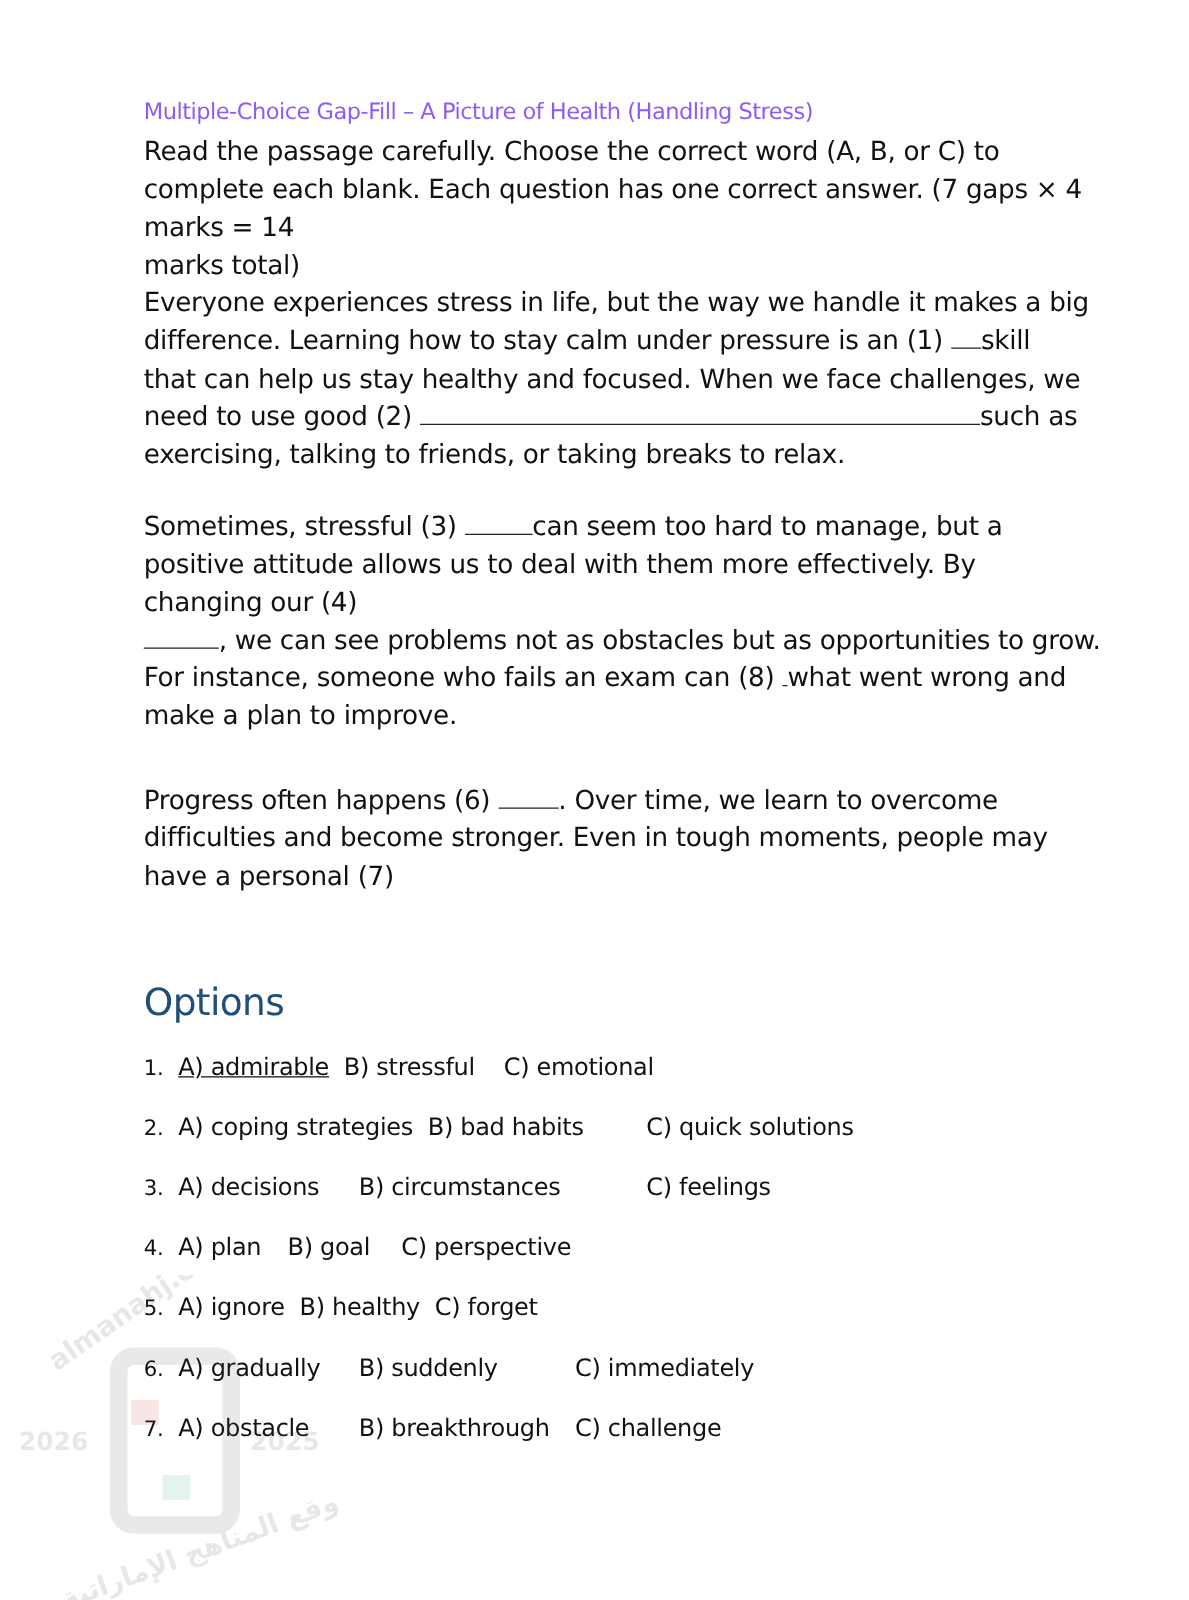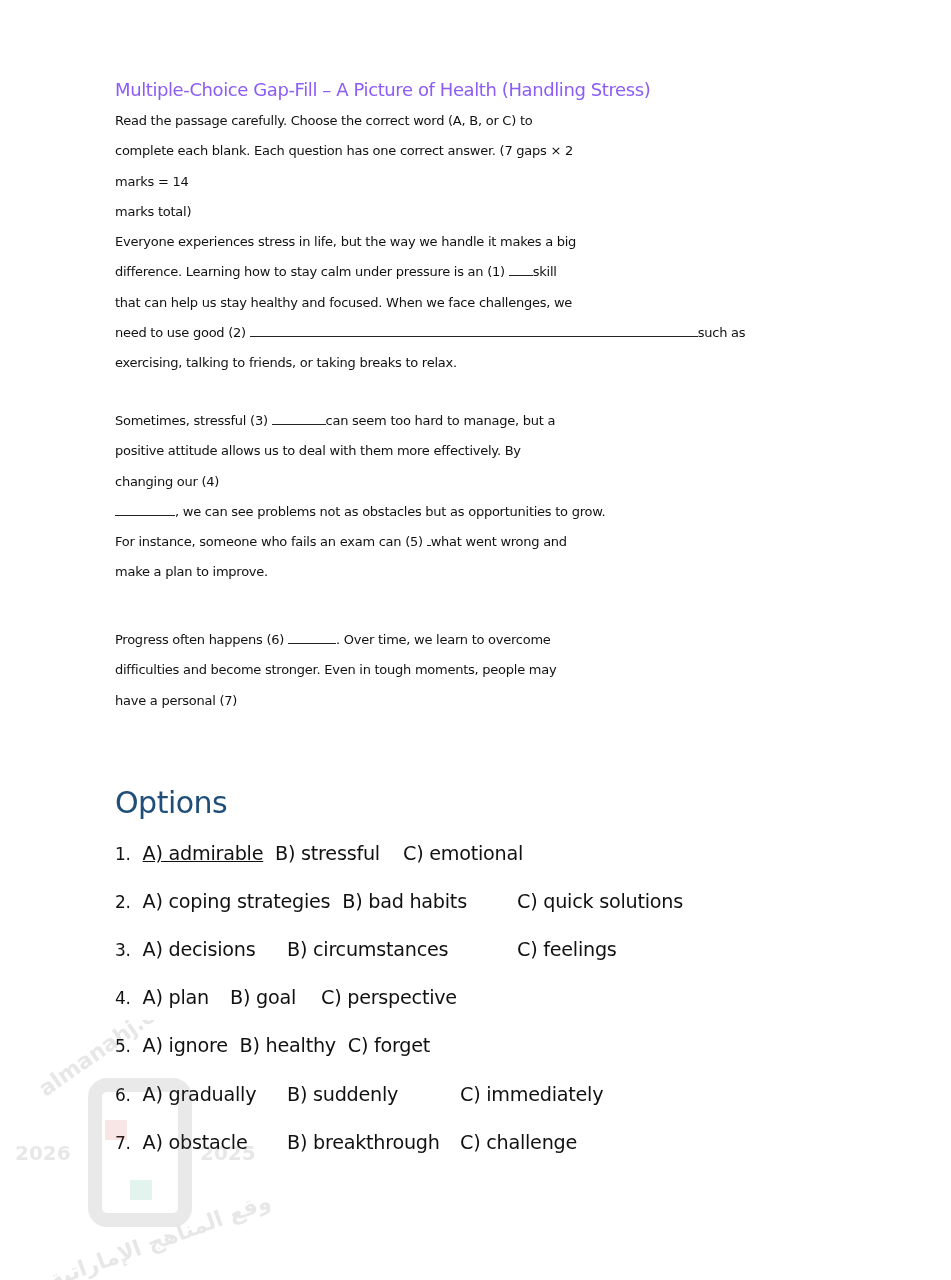--- a/index.html
+++ b/index.html
@@ -1,56 +1,56 @@
 <!DOCTYPE html>
 <html><head>
 <meta charset="utf-8">
 <style>
   html, body { margin: 0; padding: 0; background: #ffffff; }
   body { width: 951px; height: 1280px; position: relative; overflow: hidden;
          font-family: "DejaVu Sans", sans-serif; color: #111; }
   .subtitle { position: absolute; left: 115px; top: 79px; font-size: 18px; color: #8b5cf6; white-space: nowrap; letter-spacing: -0.4px; }
-  .body-text { font-size: 13px; line-height: 30.3px; letter-spacing: -0.25px; }
+  .body-text { font-size: 21px; line-height: 30.3px; letter-spacing: -0.25px; }
   .line { white-space: nowrap; }
   .blk { position: absolute; left: 115px; }
   .blank { display: inline-block; border-bottom: 1.6px solid #222; height: 18px; vertical-align: baseline; }
   .opts-title { position: absolute; left: 115px; top: 785px; font-size: 30px; color: #1f4e79; letter-spacing: -0.5px; }
   .opt-row { position: absolute; left: 115px; font-size: 19.2px; white-space: nowrap; letter-spacing: -0.25px; }
   .opt-row .num { font-size: 17px; }
   .opt-row span.c { position: absolute; top: 0; }
   .watermark { position: absolute; left: 10px; top: 1020px; width: 260px; height: 260px; opacity: 0.12; pointer-events: none; }
 </style>
 </head>
 <body>
 
 <div>
 
   <div class="subtitle">Multiple-Choice Gap-Fill – A Picture of Health (Handling Stress)</div>
 
   <div class="blk body-text" style="top:106px;">
     <div class="line">Read the passage carefully. Choose the correct word (A, B, or C) to</div>
-    <div class="line">complete each blank. Each question has one correct answer. (7 gaps × 2</div>
+    <div class="line">complete each blank. Each question has one correct answer. (7 gaps × 4</div>
     <div class="line">marks = 14</div>
     <div class="line">marks total)</div>
   </div>
 
   <div class="blk body-text" style="top:227px;">
     <div class="line">Everyone experiences stress in life, but the way we handle it makes a big</div>
     <div class="line"><span>difference. Learning how to stay calm under pressure is an (1) </span><span class="blank" style="width:24px"></span><span>skill</span></div>
     <div class="line">that can help us stay healthy and focused. When we face challenges, we</div>
     <div class="line"><span>need to use good (2) </span><span class="blank" style="width:448px"></span><span>such as</span></div>
     <div class="line">exercising, talking to friends, or taking breaks to relax.</div>
   </div>
 
   <div class="blk body-text" style="top:406px;">
     <div class="line"><span>Sometimes, stressful (3) </span><span class="blank" style="width:54px"></span><span>can seem too hard to manage, but a</span></div>
     <div class="line">positive attitude allows us to deal with them more effectively. By</div>
     <div class="line">changing our (4)</div>
     <div class="line"><span class="blank" style="width:60px"></span><span>, we can see problems not as obstacles but as opportunities to grow.</span></div>
-    <div class="line"><span>For instance, someone who fails an exam can (5) </span><span class="blank" style="width:4px"></span><span>what went wrong and</span></div>
+    <div class="line"><span>For instance, someone who fails an exam can (8) </span><span class="blank" style="width:4px"></span><span>what went wrong and</span></div>
     <div class="line">make a plan to improve.</div>
   </div>
 
   <div class="blk body-text" style="top:625px;">
     <div class="line"><span>Progress often happens (6) </span><span class="blank" style="width:48px"></span><span>. Over time, we learn to overcome</span></div>
     <div class="line">difficulties and become stronger. Even in tough moments, people may</div>
     <div class="line">have a personal (7)</div>
   </div>
 
   <div class="opts-title">Options</div>

